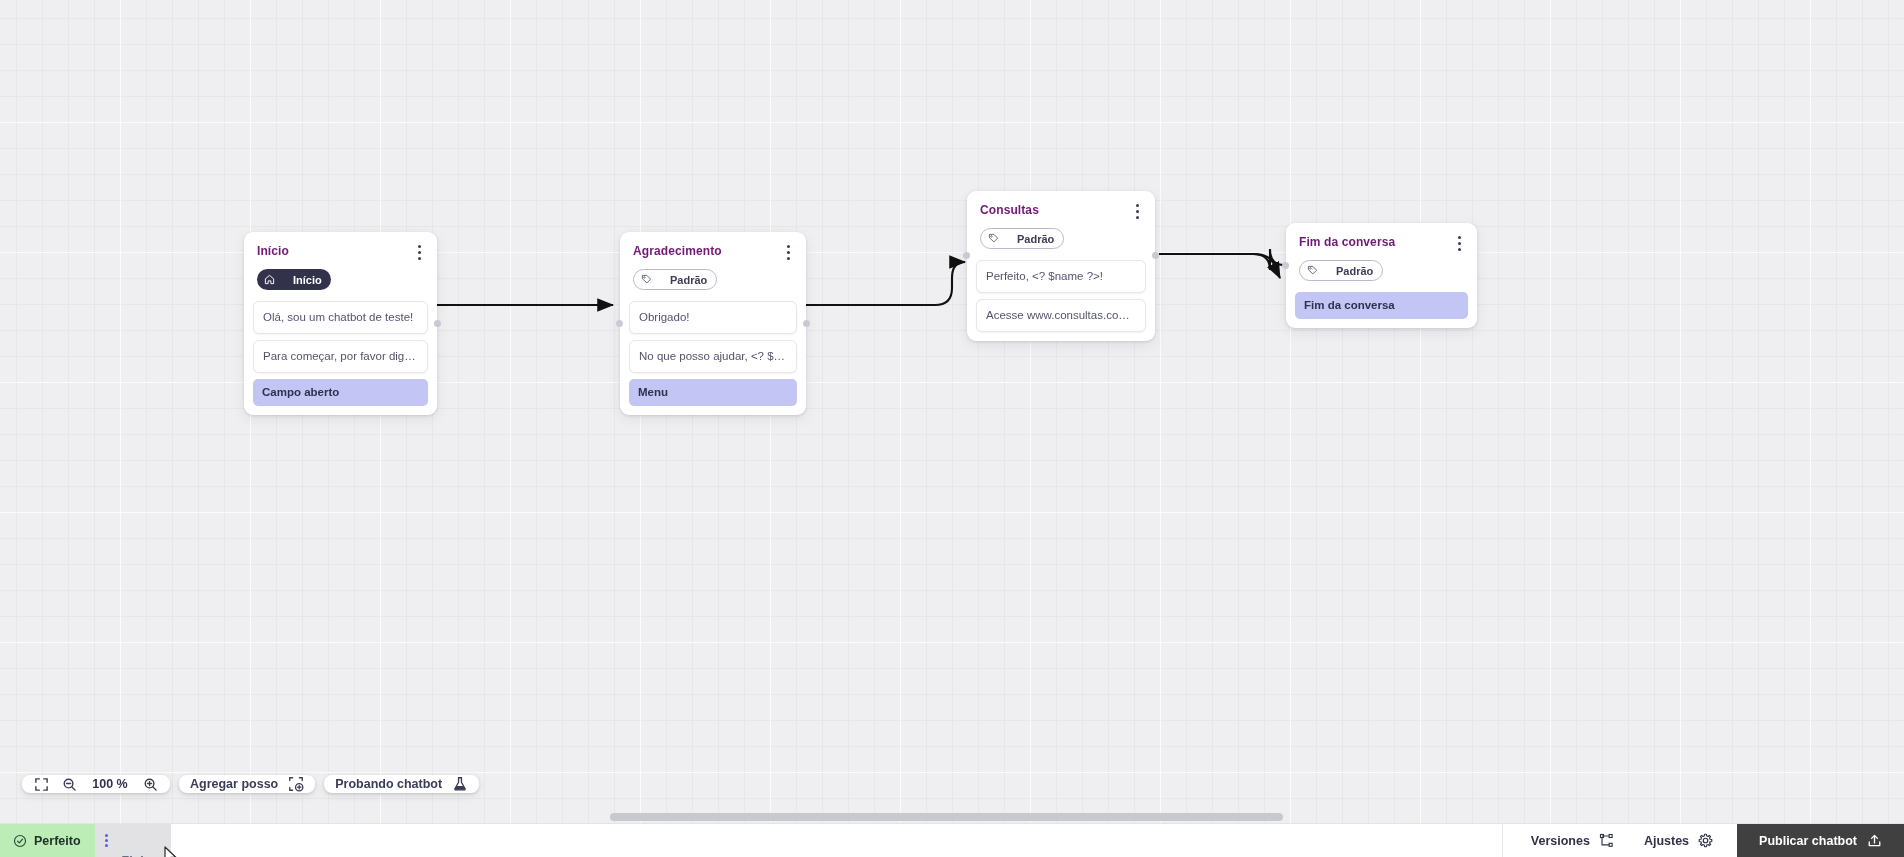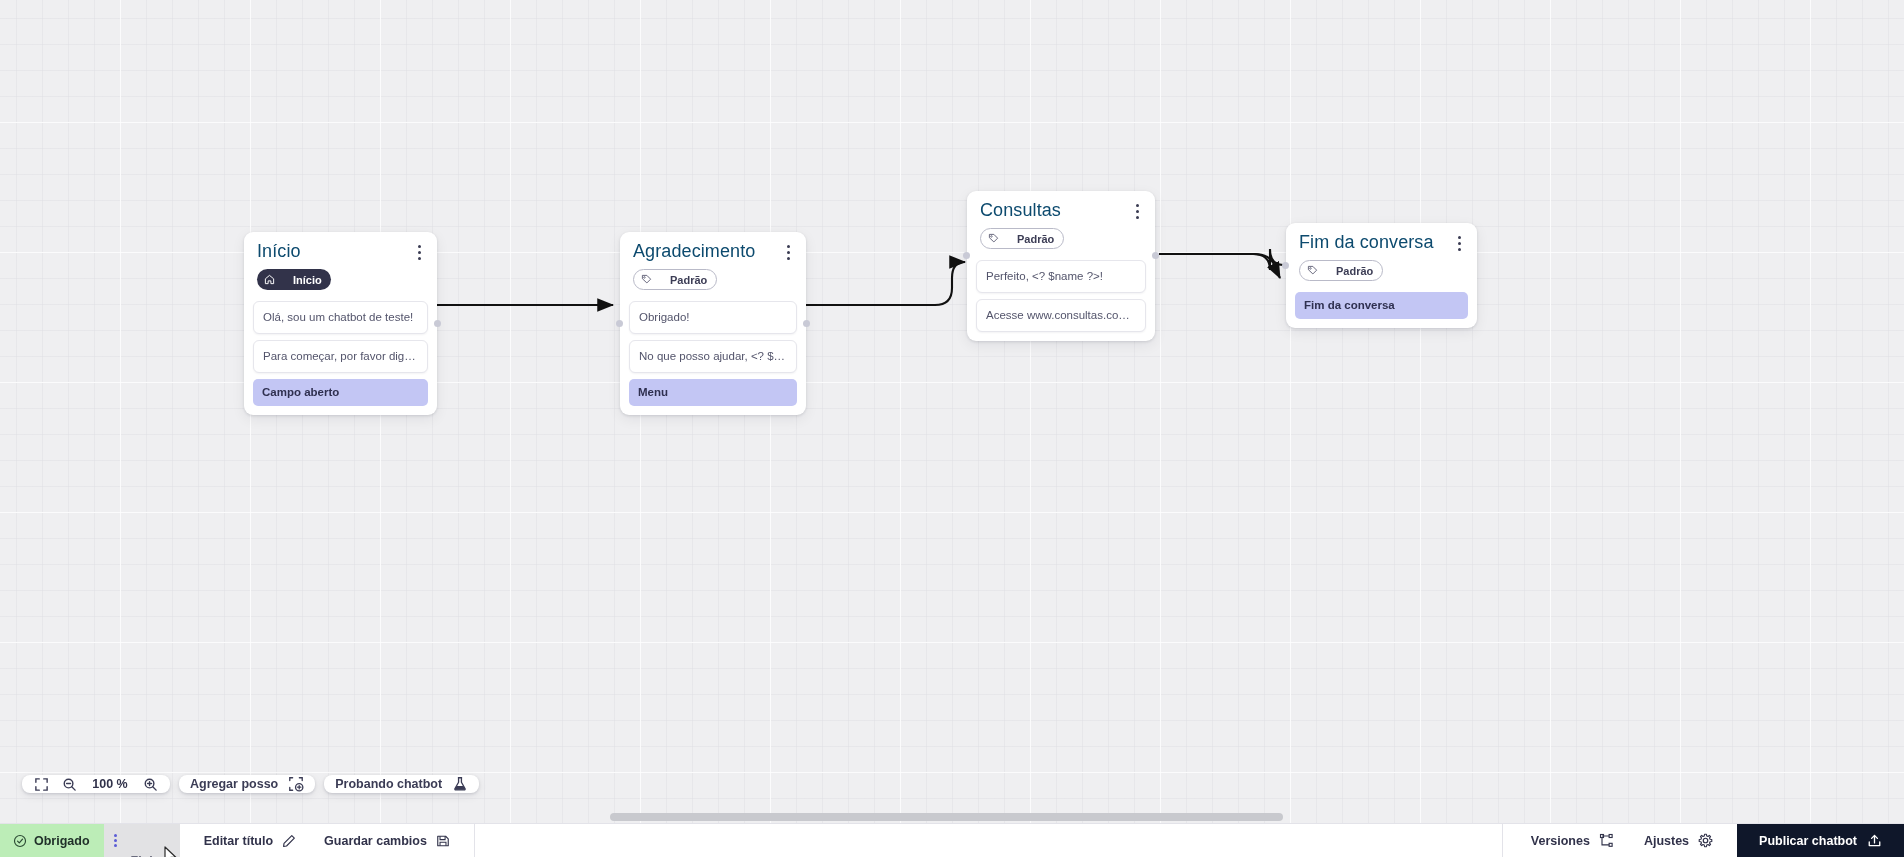--- a/index.html
+++ b/index.html
@@ -41,23 +41,23 @@
     border-radius: 9px;
     box-shadow: 0 1px 3px rgba(16,20,40,0.13), 0 4px 14px rgba(16,20,40,0.07);
     padding: 0;
     overflow: visible;
   }
   .node-head {
     padding: 11px 13px 0 13px;
     position: relative;
   }
   .node-title {
-    font-size: 18px;
-    font-weight: 400;
-    color: #0c4a6e;
+    font-size: 12px;
+    font-weight: 700;
+    color: #701a75;
     letter-spacing: .1px;
     line-height: 17px;
     padding-right: 26px;
   }
   .node-menu {
     position: absolute;
     right: 9px;
     top: 9px;
     width: 18px; height: 22px;
     display: flex;
@@ -277,21 +277,21 @@
   }
   .bb-spacer { flex: 1; }
   .bb-right {
     display: flex;
     align-items: center;
     gap: 30px;
     padding: 0 24px 0 28px;
     border-left: 1px solid #e3e3e9;
   }
   .publish-btn {
-    background: #0f172a;
+    background: #404040;
     color: #ffffff;
     display: flex;
     align-items: center;
     gap: 10px;
     padding: 0 22px;
     font-size: 12.5px;
     font-weight: 700;
     cursor: pointer;
     white-space: nowrap;
   }
@@ -481,47 +481,32 @@
   <div class="hscroll-thumb"></div>
 </div>
 
 <div class="bottombar">
 
   <div class="saved-pill">
     <svg width="14" height="14" viewBox="0 0 16 16">
       <circle cx="8" cy="8" r="6.3" fill="none" stroke="#2b4a33" stroke-width="1.3"></circle>
       <path d="M5.2 8.2 L7.2 10.1 L10.9 5.9" fill="none" stroke="#2b4a33" stroke-width="1.4" stroke-linecap="round" stroke-linejoin="round"></path>
     </svg>
-    <span>Obrigado</span>
+    <span>Perfeito</span>
   </div>
 
   <div class="tab-flow">
     <span class="drag-dots">
         <i></i>
         <i></i>
         <i></i>
       </span>
     <span class="tab-flow-label">Fluir</span>
   </div>
 
-  <div class="bb-group">
-    <span class="bb-item">
-      <span>Editar título</span>
-      <svg width="14" height="14" viewBox="0 0 16 16">
-        <path d="M11.2 1.9 L14.1 4.8 L5.2 13.7 L1.8 14.2 L2.3 10.8 Z" fill="none" stroke="#31324a" stroke-width="1.3" stroke-linejoin="round"></path>
-      </svg>
-    </span>
-    <span class="bb-item">
-      <span>Guardar cambios</span>
-      <svg width="14" height="14" viewBox="0 0 16 16">
-        <path d="M2 2.6 L11 2.6 L14 5.6 L14 13.4 L2 13.4 Z" fill="none" stroke="#31324a" stroke-width="1.3" stroke-linejoin="round"></path>
-        <path d="M4.6 2.6 L4.6 6.4 L10.4 6.4 L10.4 2.6 M4.6 13.4 L4.6 9.4 L11.4 9.4 L11.4 13.4" fill="none" stroke="#31324a" stroke-width="1.2"></path>
-      </svg>
-    </span>
-  </div>
 
   <div class="bb-spacer"></div>
 
   <div class="bb-right">
     <span class="bb-item">
       <span>Versiones</span>
       <svg width="15" height="15" viewBox="0 0 16 16">
         <rect x="1.6" y="1.6" width="3.2" height="3.2" fill="none" stroke="#31324a" stroke-width="1.2"></rect>
         <rect x="10.8" y="1.6" width="3.2" height="3.2" fill="none" stroke="#31324a" stroke-width="1.2"></rect>
         <rect x="10.8" y="11" width="3.2" height="3.2" fill="none" stroke="#31324a" stroke-width="1.2"></rect>

